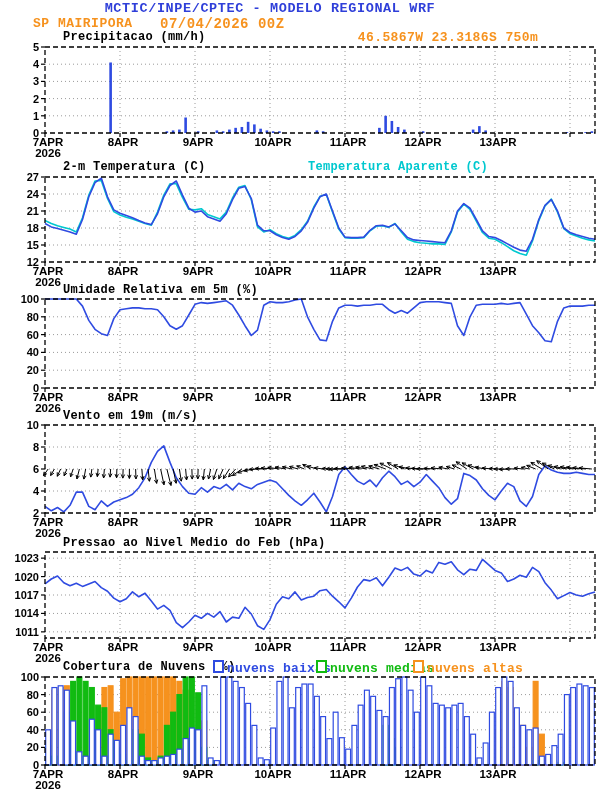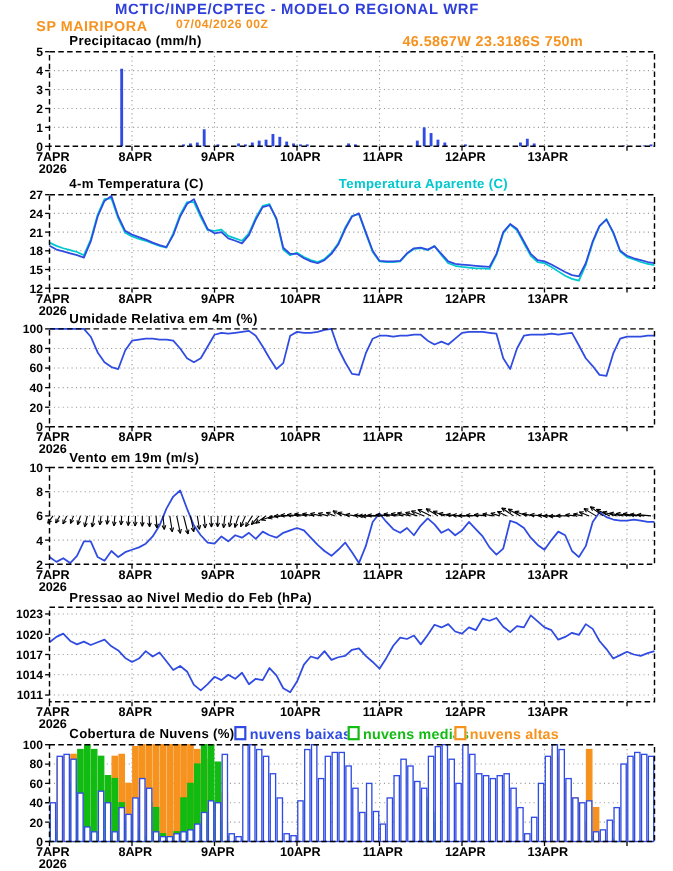--- a/index.html
+++ b/index.html
@@ -1,43 +1,43 @@
 <!DOCTYPE html>
 <html><head>
 <meta charset="utf-8">
 <style>
   html,body{margin:0;padding:0;background:#fff;}
   body{width:612px;height:792px;position:relative;overflow:hidden;
        font-family:"Liberation Sans",sans-serif;}
-  .abs{position:absolute;white-space:nowrap;}
+  .abs{position:absolute;white-space:nowrap;font-family:Liberation Mono, monospace;}
   .hdr1{top:1px;left:35px;width:470px;text-align:center;font-size:13.5px;font-weight:bold;letter-spacing:0.6px;}
   .hdr2a{top:16px;left:33px;font-size:13px;font-weight:bold;letter-spacing:0.5px;}
-  .hdr2b{top:16px;left:160px;font-size:11px;font-weight:bold;letter-spacing:0.5px;}
+  .hdr2b{top:16px;left:160px;font-size:14px;font-weight:bold;letter-spacing:0.5px;}
   .coords{top:30px;left:300px;width:296px;text-align:center;font-size:13px;font-weight:bold;letter-spacing:0.4px;}
   .ptitle{left:63px;font-size:12px;font-weight:bold;color:#000;letter-spacing:0.3px;}
   .legend{font-size:13px;font-weight:bold;letter-spacing:0.2px;}
   .lbox{display:inline-block;width:7px;height:9px;border:2px solid #000;margin-right:3px;vertical-align:-1px;background:#fff;}
   svg#plot{position:absolute;left:0;top:0;}
   .grid{stroke:#9a9a9a;stroke-width:1;stroke-dasharray:1 3;fill:none;}
   .frame{fill:none;stroke:#000;stroke-width:1.3;stroke-dasharray:5 3;}
   .ylab{font-family:"Liberation Sans",sans-serif;font-size:11px;font-weight:bold;text-anchor:end;fill:#000;}
   .xlab{font-family:"Liberation Sans",sans-serif;font-size:11.5px;font-weight:bold;text-anchor:middle;fill:#000;}
 </style>
 </head>
 <body>
 
 <div class="abs hdr1" style="color: rgb(47, 63, 217);">MCTIC/INPE/CPTEC - MODELO REGIONAL WRF</div>
 <div class="abs hdr2a" style="color: rgb(246, 146, 30);">SP MAIRIPORA</div>
 <div class="abs hdr2b" style="color: rgb(246, 146, 30);">07/04/2026 00Z</div>
 <div class="abs coords" style="color: rgb(246, 146, 30);">46.5867W 23.3186S 750m</div>
 
 <div class="abs ptitle" style="top:30px">Precipitacao (mm/h)</div>
-<div class="abs ptitle" style="top:160px">4-m Temperatura (C)</div>
+<div class="abs ptitle" style="top:160px">2-m Temperatura (C)</div>
 <div class="abs ptitle" style="top: 160px; left: 308px; color: rgb(0, 200, 207);">Temperatura Aparente (C)</div>
-<div class="abs ptitle" style="top:283px">Umidade Relativa em 4m (%)</div>
+<div class="abs ptitle" style="top:283px">Umidade Relativa em 5m (%)</div>
 <div class="abs ptitle" style="top:409px">Vento em 19m (m/s)</div>
 <div class="abs ptitle" style="top:536px">Pressao ao Nivel Medio do Feb (hPa)</div>
 <div class="abs ptitle" style="top:660px">Cobertura de Nuvens (%)</div>
 
 <div class="abs legend" style="top:660px;left:213px">
   <span class="lbox" style="border-color: rgb(47, 75, 225);"></span><span style="color: rgb(47, 75, 225);">nuvens baixas</span>
 </div>
 <div class="abs legend" style="top:660px;left:316px">
   <span class="lbox" style="border-color: rgb(17, 187, 17);"></span><span style="color: rgb(17, 187, 17);">nuvens medias</span>
 </div>

